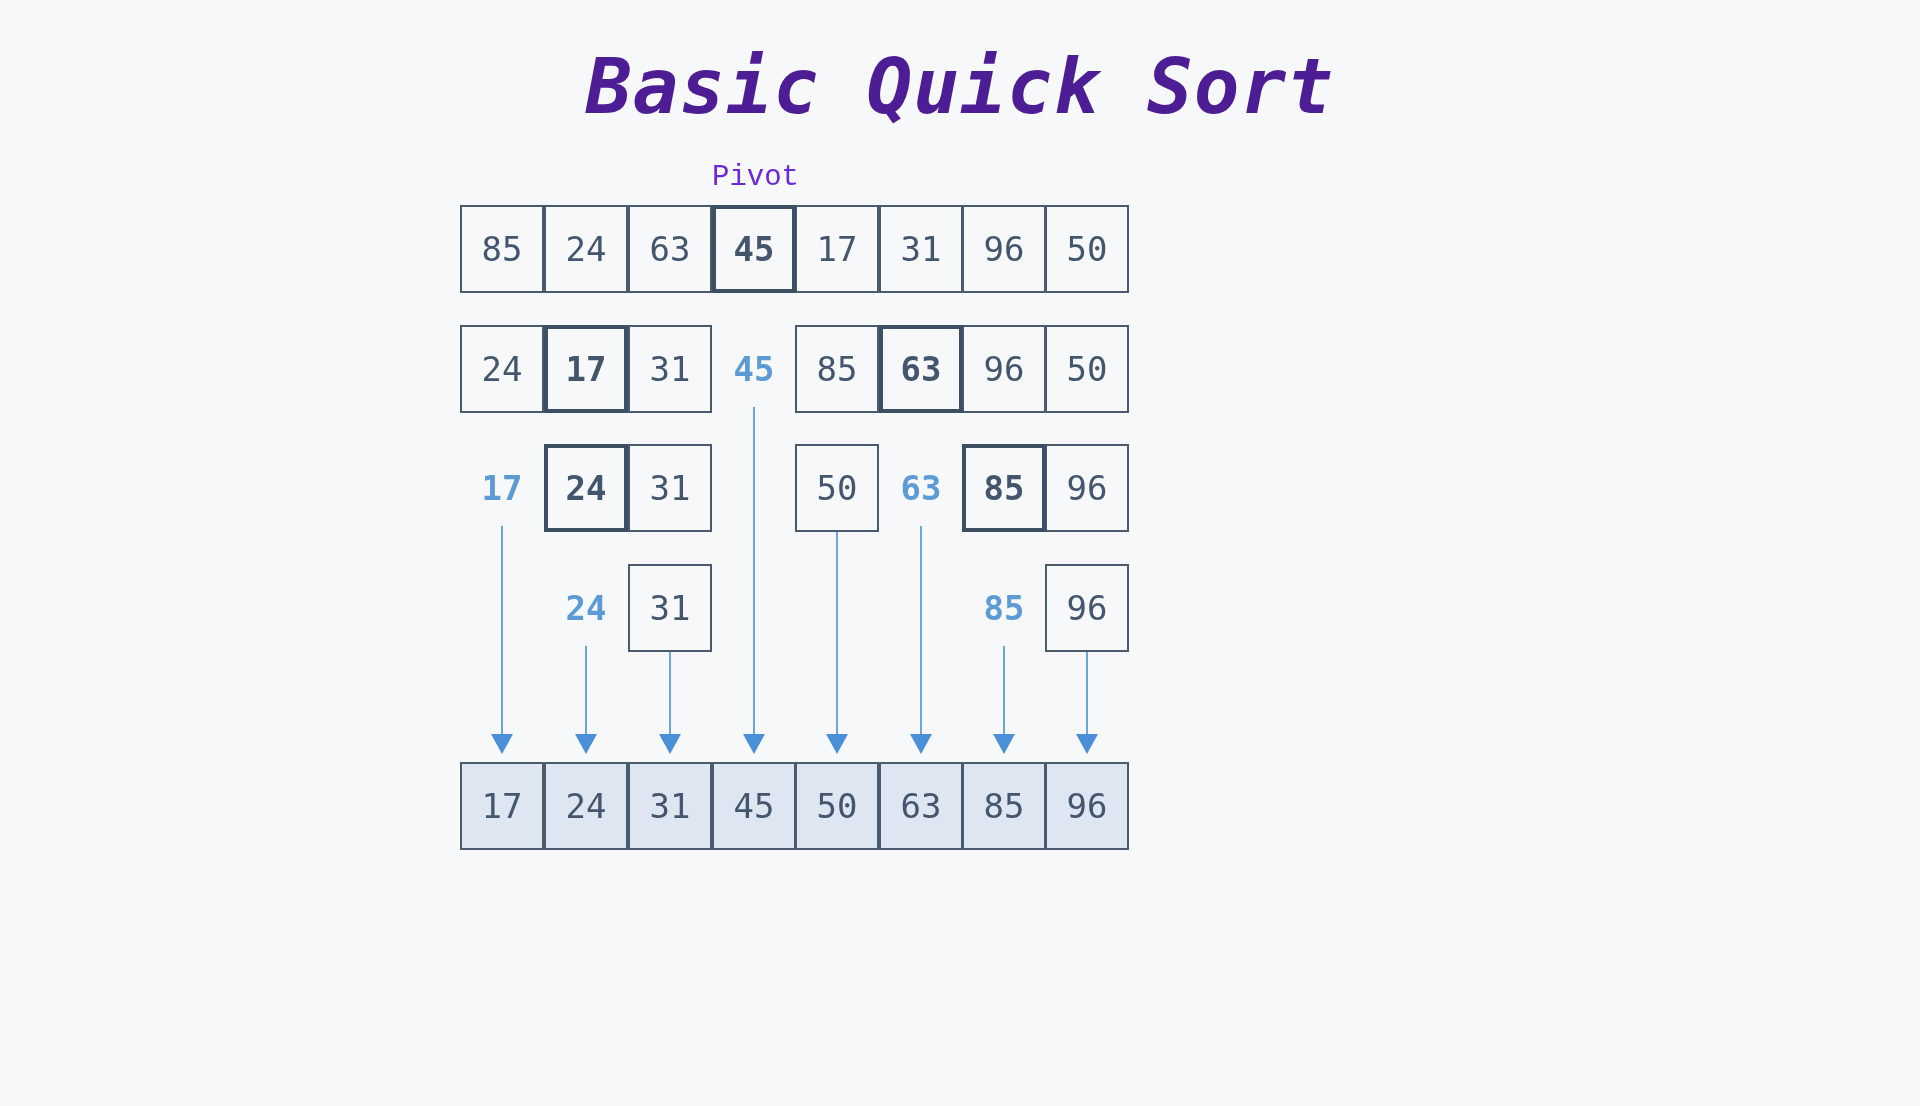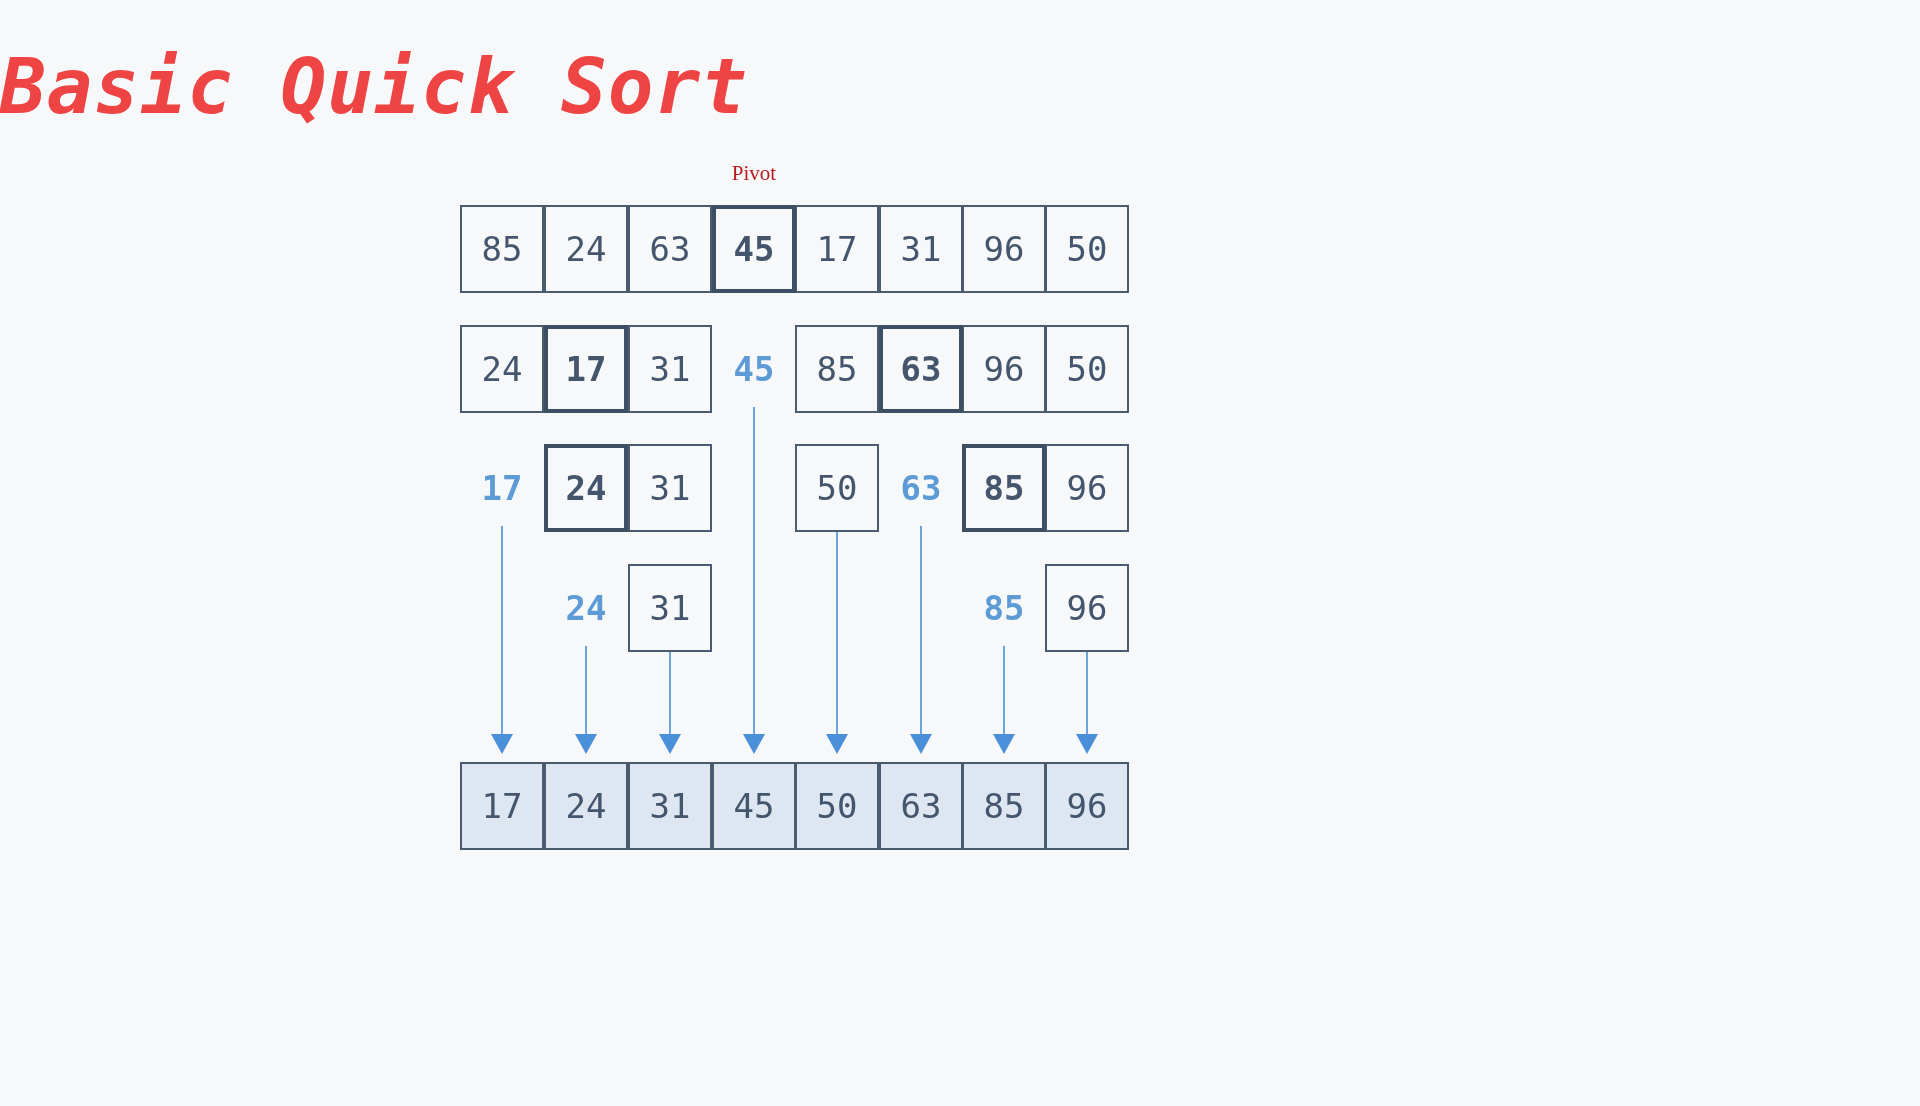--- a/index.html
+++ b/index.html
@@ -14,35 +14,36 @@
     position: relative;
     width: 1920px; height: 1106px;
     background: #f7f8f9;
   }
 
   
   #title {
     position: absolute;
     left: 0; top: 42px;
     width: 1920px;
+    text-align: center;
     font-family: "DejaVu Sans Mono", monospace;
     font-weight: 700;
     font-style: italic;
     font-size: 76px;
     letter-spacing: 1px;
-    color: #ef4444;
+    color: #4c1d95;
     white-space: nowrap;
   }
 
   
   #pivot-label {
     position: absolute;
-    font-family: Liberation Serif, serif;
-    font-size: 21px;
-    color: #b91c1c;
+    font-family: Liberation Mono, monospace;
+    font-size: 29px;
+    color: #6d28d9;
     white-space: nowrap;
   }
 
   
   .cell {
     position: absolute;
     display: flex;
     align-items: center;
     justify-content: center;
     font-family: "DejaVu Sans Mono", monospace;

